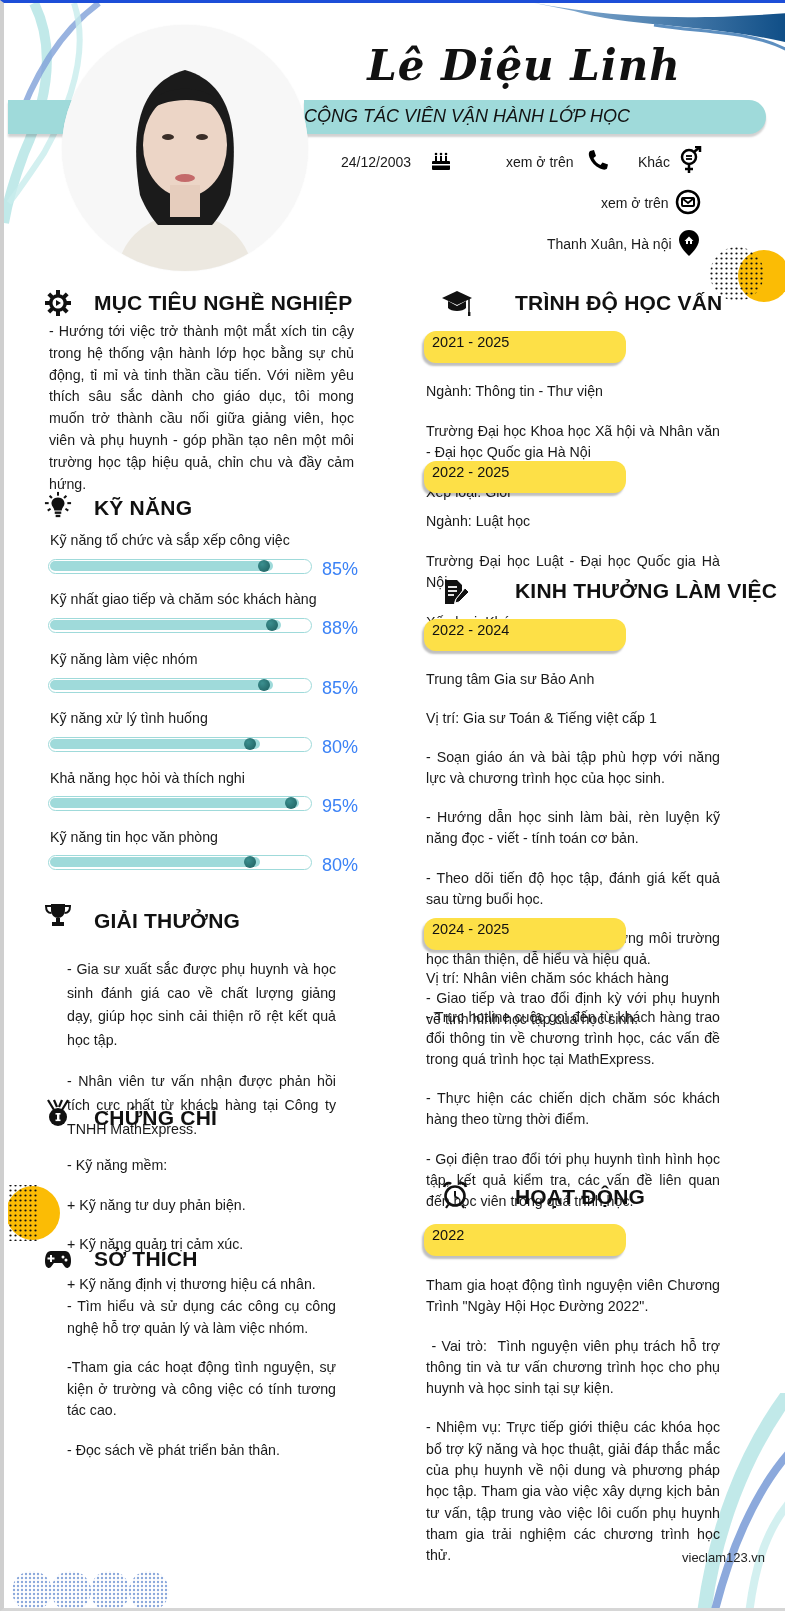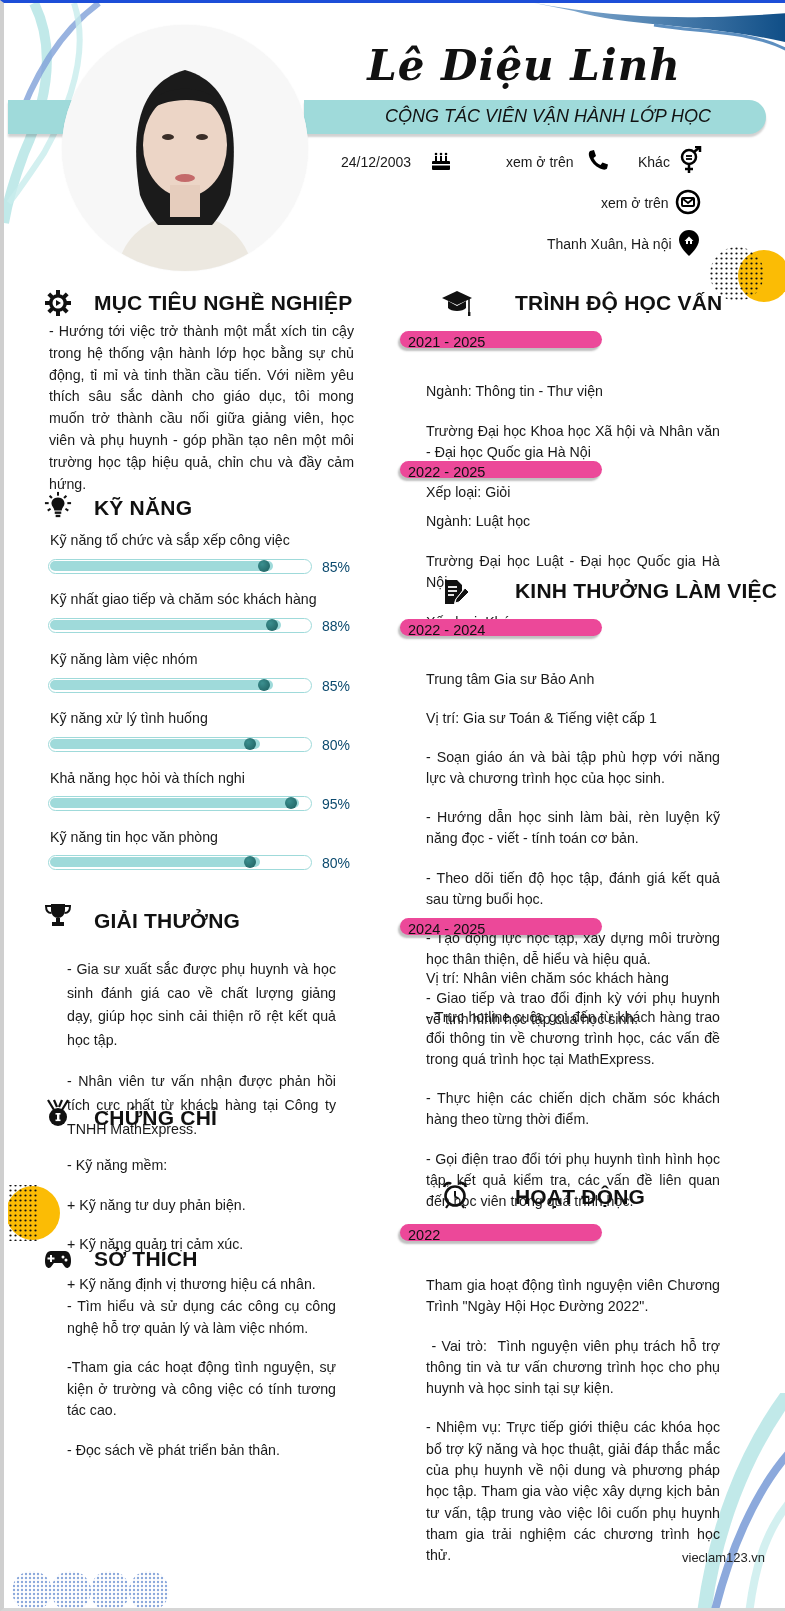--- a/index.html
+++ b/index.html
@@ -6,40 +6,40 @@
   html, body { width: 785px; height: 1611px; background: #ffffff; overflow: hidden; }
   body { font-family: "Liberation Sans", sans-serif; color: #1a1a1a; position: relative; }
   .page { position: absolute; left: 0; top: 0; width: 785px; height: 1611px; background: #fff; border-left: 4px solid #cfcfcf; border-top: 3px solid #1d4ed8; border-bottom: 3px solid #d6d6d6; overflow: hidden; }
   .deco { position: absolute; pointer-events: none; }
 
   
   .photo { position: absolute; left: 58px; top: 22px; width: 246px; height: 246px; border-radius: 50%; background: #f7f7f7; overflow: hidden; box-shadow: 0 0 2px rgba(0,0,0,0.05); }
   .name { position: absolute; left: 300px; top: 38px; width: 440px; text-align: center; font-family: "DejaVu Serif", serif; font-style: italic; font-weight: bold; font-size: 42px; color: #111; letter-spacing: 1px; }
   .title-band { position: absolute; left: 300px; top: 97px; width: 462px; height: 34px; background: #9fdada; border-radius: 0 18px 18px 0; box-shadow: 0 3px 2px rgba(0,0,0,0.18); }
   .title-band-left { position: absolute; left: 4px; top: 97px; width: 70px; height: 34px; background: #9fdada; box-shadow: 0 3px 2px rgba(0,0,0,0.18); }
-  .job-title { position: absolute; left: 300px; top: 103px; width: 407px; text-align: right; font-style: italic; font-size: 18px; color: #111; }
+  .job-title { position: absolute; left: 300px; top: 103px; width: 407px; text-align: left; font-style: italic; font-size: 18px; color: #111; }
   .info { position: absolute; font-size: 14px; color: #1a1a1a; }
   .icon { position: absolute; display: flex; align-items: center; justify-content: center; color: #000; }
 
   
   .sec-title { position: absolute; font-size: 21px; font-weight: bold; color: #111; letter-spacing: 0.2px; margin-left: 16px; }
   .sec-icon { position: absolute; width: 28px; height: 28px; display: flex; align-items: center; justify-content: center; }
 
   .para { position: absolute; font-size: 14.2px; line-height: 21.5px; color: #1a1a1a; text-align: justify; }
   .para p { margin: 18px; }
 
   
   .skill-label { position: absolute; left: 46px; font-size: 14.2px; color: #1a1a1a; }
   .skill-bar { position: absolute; left: 44px; width: 264px; height: 15px; border: 1.5px solid #9fdada; border-radius: 8px; background: #fff; }
   .skill-fill { position: absolute; left: 1px; top: 1px; height: 10px; background: #9fdada; border-radius: 6px; }
   .skill-knob { position: absolute; top: 0px; width: 12px; height: 12px; border-radius: 50%; background: radial-gradient(circle at 35% 35%, #3b8f8f, #1d5d5d); }
-  .skill-pct { position: absolute; left: 318px; font-size: 14px; color: #0c4a6e; }
+  .skill-pct { position: absolute; left: 318px; font-size: 18px; color: #3b82f6; }
 
   
-  .pill { position: absolute; left: 396px; width: 202px; height: 17px; background: #ec4899; border-radius: 12px; box-shadow: -2px 3px 2px rgba(0,0,0,0.25); }
+  .pill { position: absolute; left: 420px; width: 202px; height: 32px; background: #fde047; border-radius: 12px; box-shadow: -2px 3px 2px rgba(0,0,0,0.25); }
   .pill span { position: absolute; left: 8px; top: 3px; font-size: 14.5px; color: #111; }
 
   .footer-brand { position: absolute; left: 678px; top: 1547px; font-size: 13px; color: #222; }
 </style>
 </head>
 <body>
 
 <div class="page">
 
   <svg class="deco" style="left:0;top:0" width="120" height="230" viewBox="0 0 120 230">

